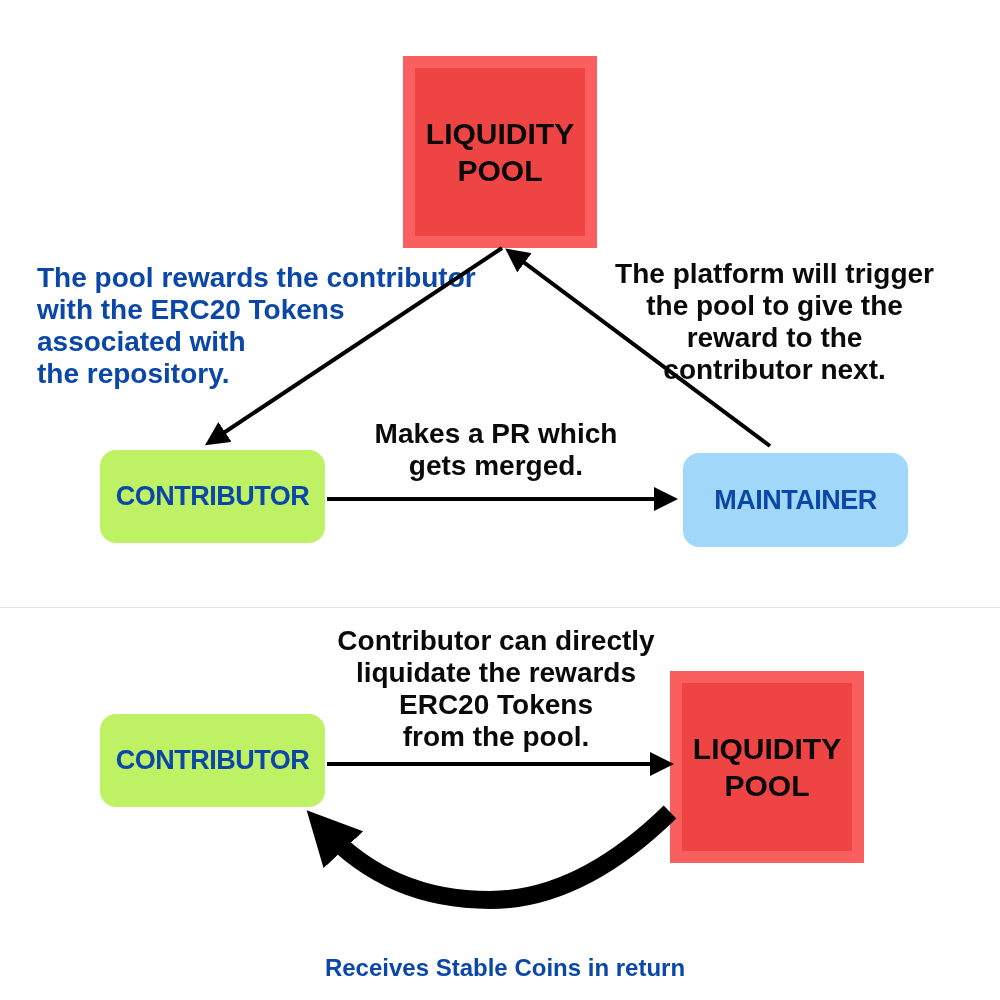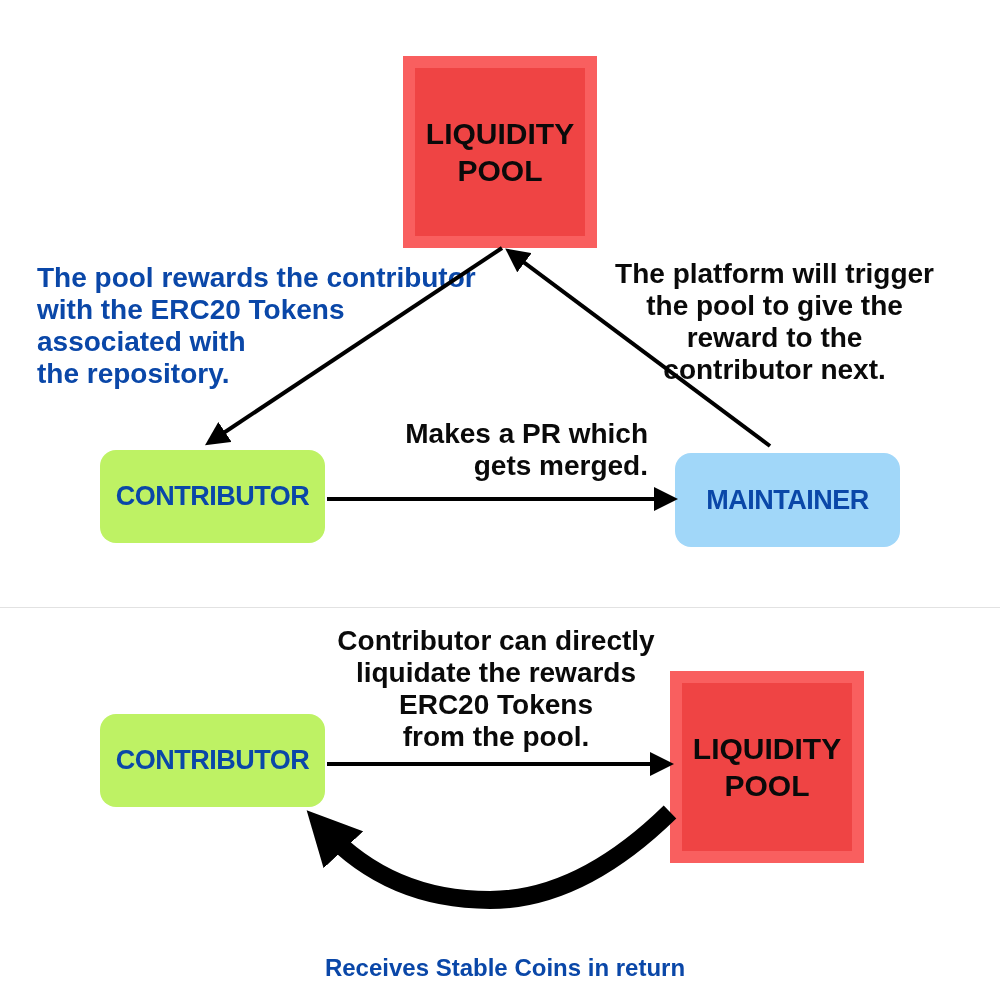--- a/index.html
+++ b/index.html
@@ -1,20 +1,20 @@
 <!DOCTYPE html>
 <html><head>
 <meta charset="utf-8">
 <style>
   html, body { margin:0; padding:0; background:#ffffff; }
   body { width:1000px; height:1000px; position:relative; overflow:hidden; font-family:"Liberation Sans", sans-serif; }
   .node { position:absolute; box-sizing:border-box; display:flex; align-items:center; justify-content:center; text-align:center; font-weight:bold; }
   .pool { background:#ef4444; border:12px solid #f95f5f; color:#0a0a0a; font-size:30px; line-height:1.25; }
   .contrib { background:#bef264; border-radius:16px; color:#0a47a8; font-size:27px; letter-spacing:-0.5px; }
-  .maint { background:#a1d7f9; border-radius:16px; color:#0a47a8; font-size:27px; letter-spacing:-0.5px; }
+  .maint { background:#a1d7f9; border-radius:16px; color:#0a47a8; font-size:27px; letter-spacing:-0.5px;margin-left:8px; }
   .label { position:absolute; font-weight:bold; font-size:28px; line-height:32px; white-space:pre-line; }
   .blue { color:#0a47a8; }
   .black { color:#0a0a0a; }
   .divider { position:absolute; left:0; top:607px; width:1000px; height:1px; background:#e2e2e2; }
   svg.arrows { position:absolute; left:0; top:0; }
 </style>
 </head>
 <body>
 
 <div class="node pool" style="left:403px;top:56px;width:194px;height:192px;white-space:pre-line;">
@@ -33,21 +33,21 @@
 <div class="label blue" style="left:37px;top:262px;text-align:left;">The pool rewards the contributor
 with the ERC20 Tokens
 associated with
 the repository.</div>
 
 <div class="label black" style="right:66px;top:258px;text-align:center;">The platform will trigger
 the  pool to give the
 reward to the
 contributor next.</div>
 
-<div class="label black" style="left:376px;top:418px;width:272px;text-align:right;">Makes a PR which
+<div class="label black" style="left:360px;top:418px;width:272px;text-align:center;">Makes a PR which
 gets merged.</div>
 
 <div class="divider"></div>
 
 <div class="node contrib" style="left:100px;top:714px;width:225px;height:93px;">
   <span>CONTRIBUTOR</span>
 </div>
 
 <div class="node pool" style="left:670px;top:671px;width:194px;height:192px;white-space:pre-line;">
   <span>LIQUIDITY

